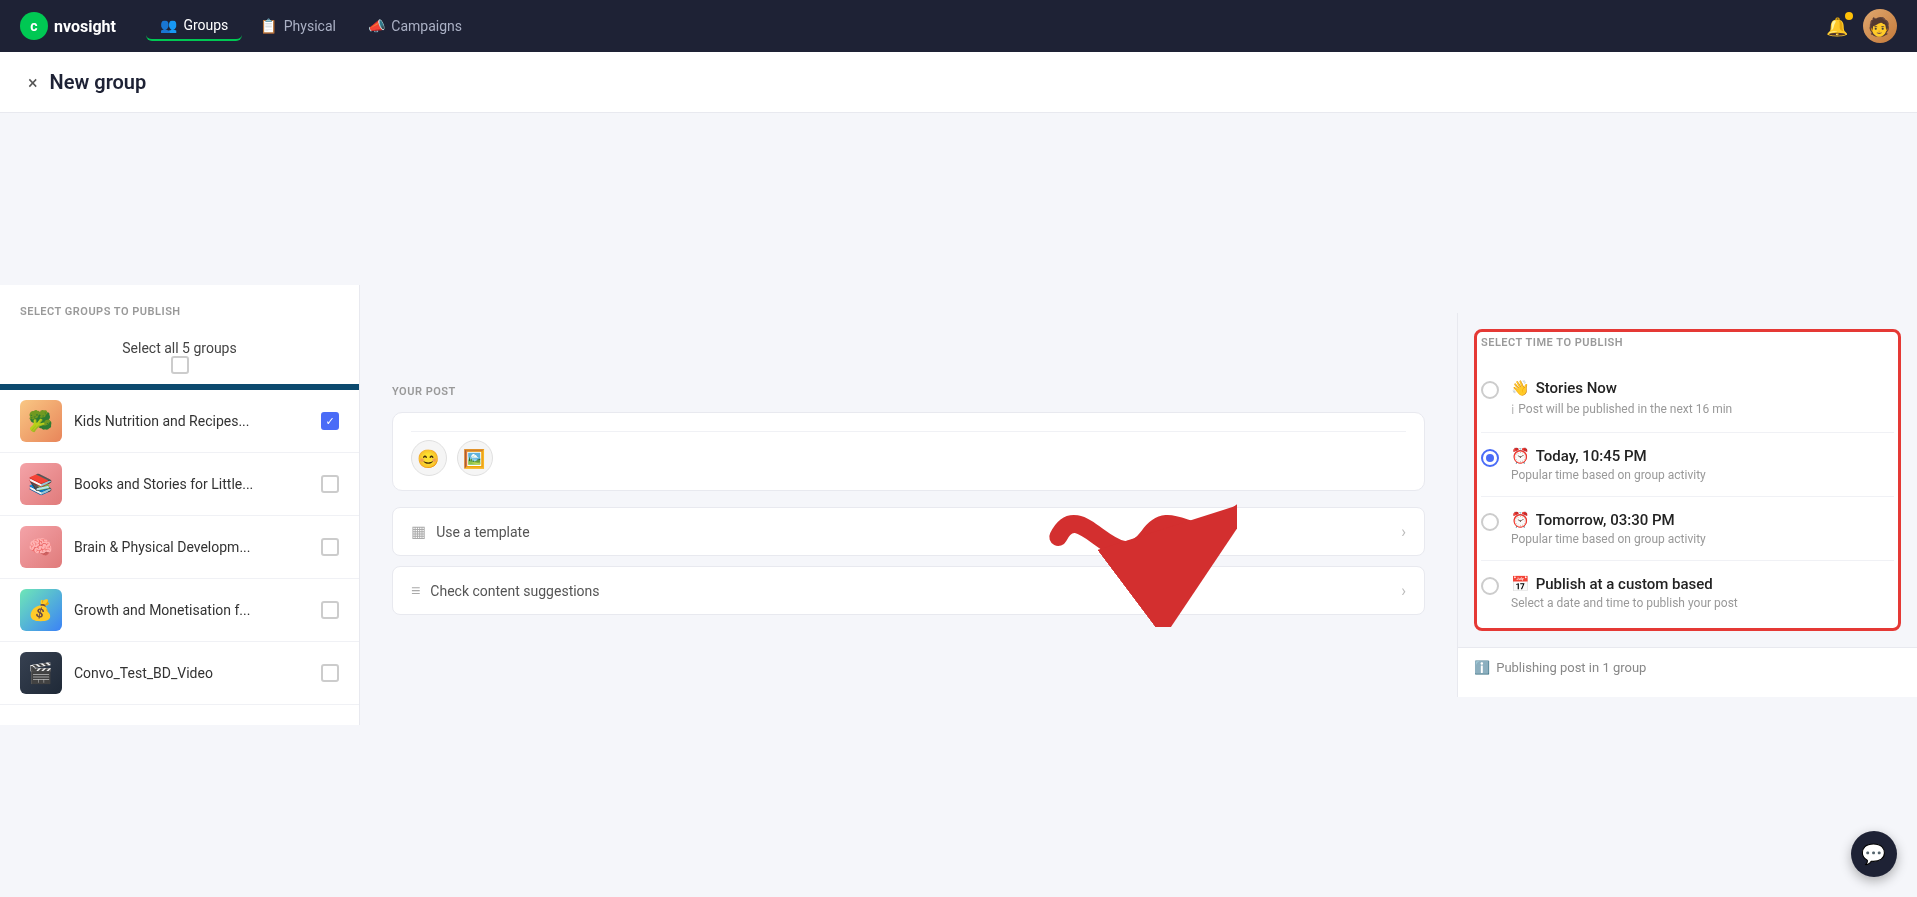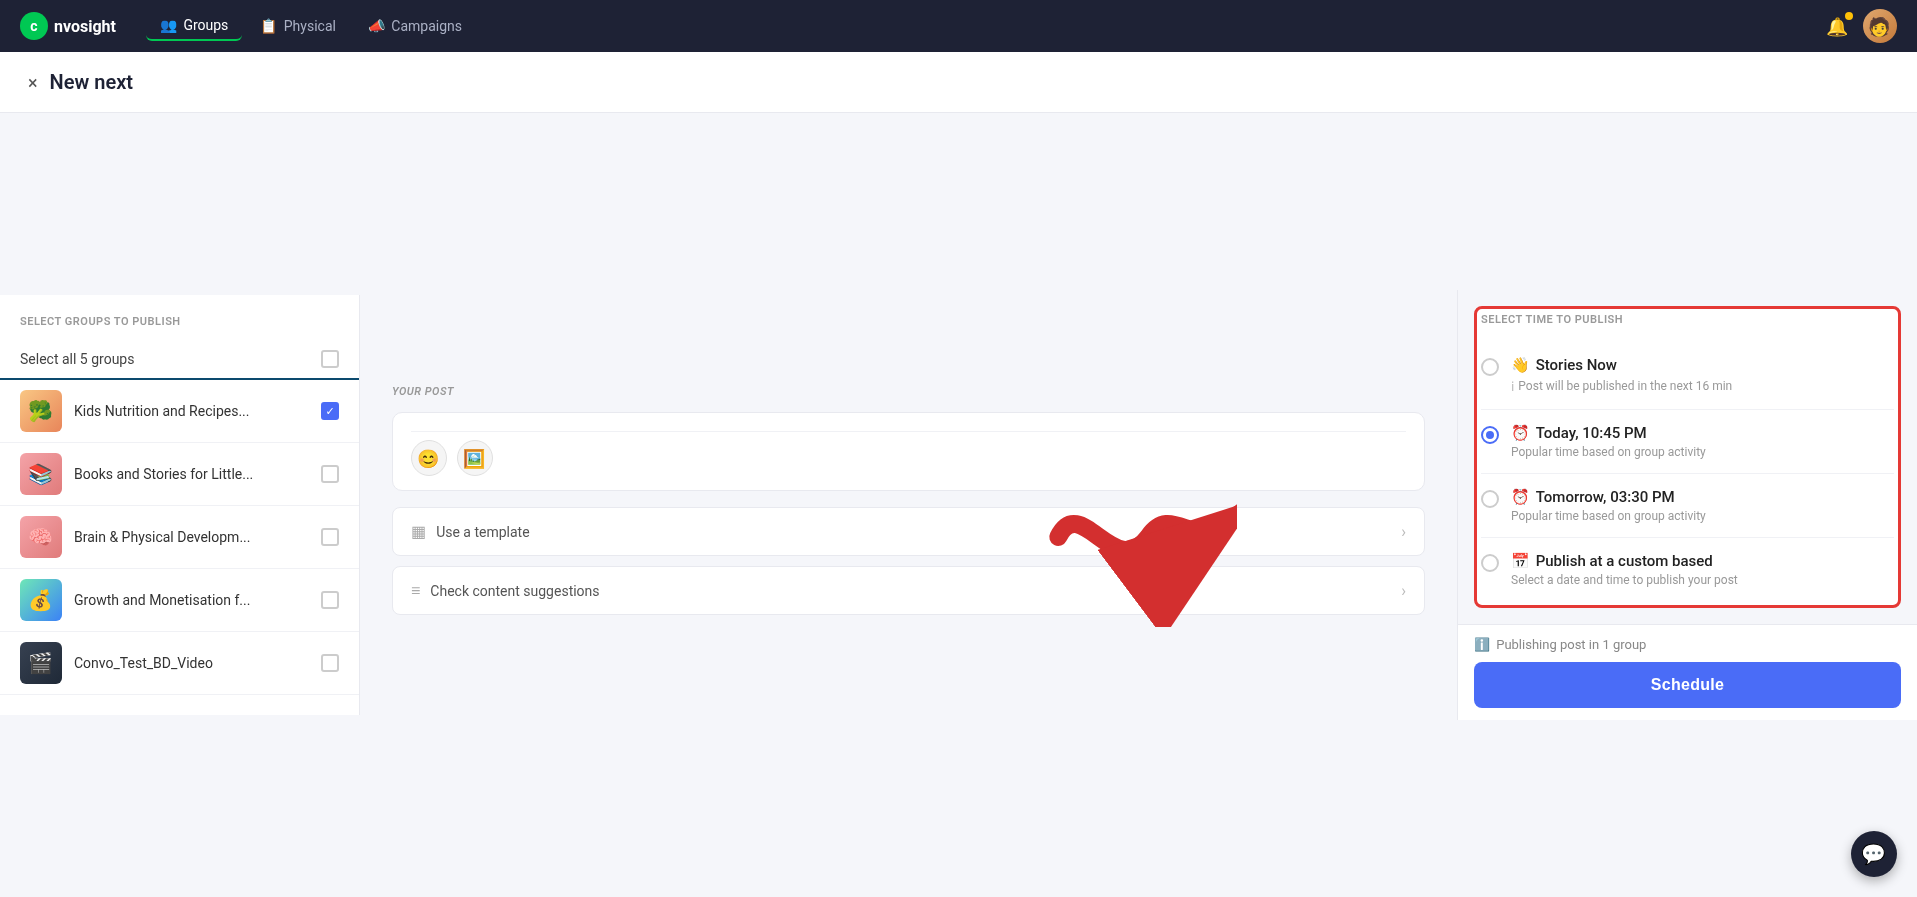--- a/index.html
+++ b/index.html
@@ -139,21 +139,22 @@
       color: #999;
       letter-spacing: 0.5px;
       text-transform: uppercase;
       padding: 0 20px 12px;
     }
     .select-all-row {
       display: flex;
       align-items: center;
       justify-content: space-between;
       padding: 10px 20px;
-      border-bottom: 2px solid #0c4a6e;
+      border-bottom: 6px solid #0c4a6e;
+      flex-direction: column;
     }
     .select-all-label {
       font-size: 14px;
       color: #444;
     }
     .checkbox {
       width: 18px;
       height: 18px;
       border: 2px solid #ccc;
       border-radius: 3px;
@@ -207,21 +208,20 @@
       overflow-y: auto;
       position: relative;
     }
     .section-label {
       font-size: 11px;
       font-weight: 600;
       color: #999;
       letter-spacing: 0.5px;
       text-transform: uppercase;
       margin-bottom: 14px;
-      font-style: italic;
     }
     .post-textarea-box {
       background: white;
       border-radius: 10px;
       border: 1px solid #e8e9ef;
       padding: 18px 18px 10px;
       margin-bottom: 16px;
     }
     .post-text {
       min-height: 180px;
@@ -435,21 +435,21 @@
       <div class="bell-badge"></div>
     </div>
     <div class="avatar">🧑</div>
   </div>
 </nav>
 
 <div class="page">
 
   <div class="page-header">
     <div class="close-btn">×</div>
-    <div class="page-title">New next</div>
+    <div class="page-title">New group</div>
   </div>
 
   <div class="content">
 
     <div class="sidebar">
       <div class="sidebar-label">SELECT GROUPS TO PUBLISH</div>
       <div class="select-all-row">
         <span class="select-all-label">Select all 5 groups</span>
         <div class="checkbox"></div>
       </div>
@@ -579,21 +579,20 @@
             </div>
           </div>
         </div>
       </div>
 
       <div class="bottom-bar">
         <div class="publishing-info">
           <span>ℹ️</span>
           <span>Publishing post in 1 group</span>
         </div>
-        <button class="schedule-btn">Schedule</button>
       </div>
     </div>
 
   </div>
 </div>
 
 <div class="chat-bubble">
   <span>💬</span>
 </div>
 

